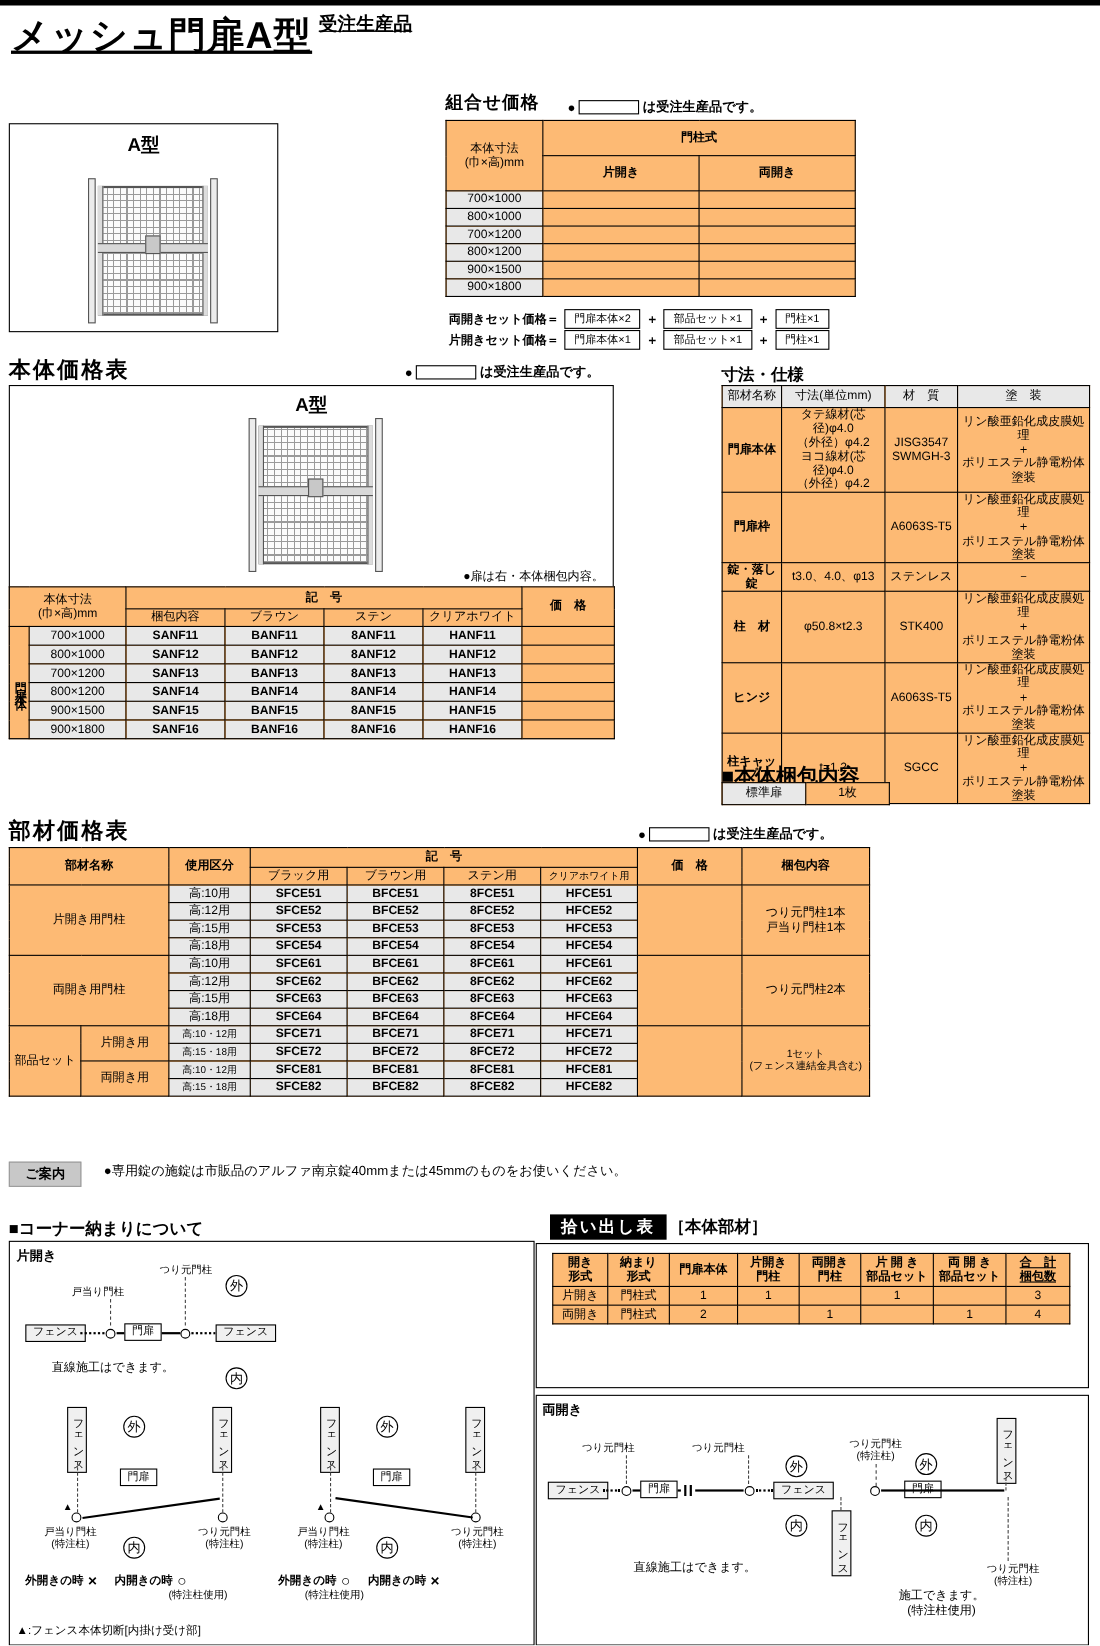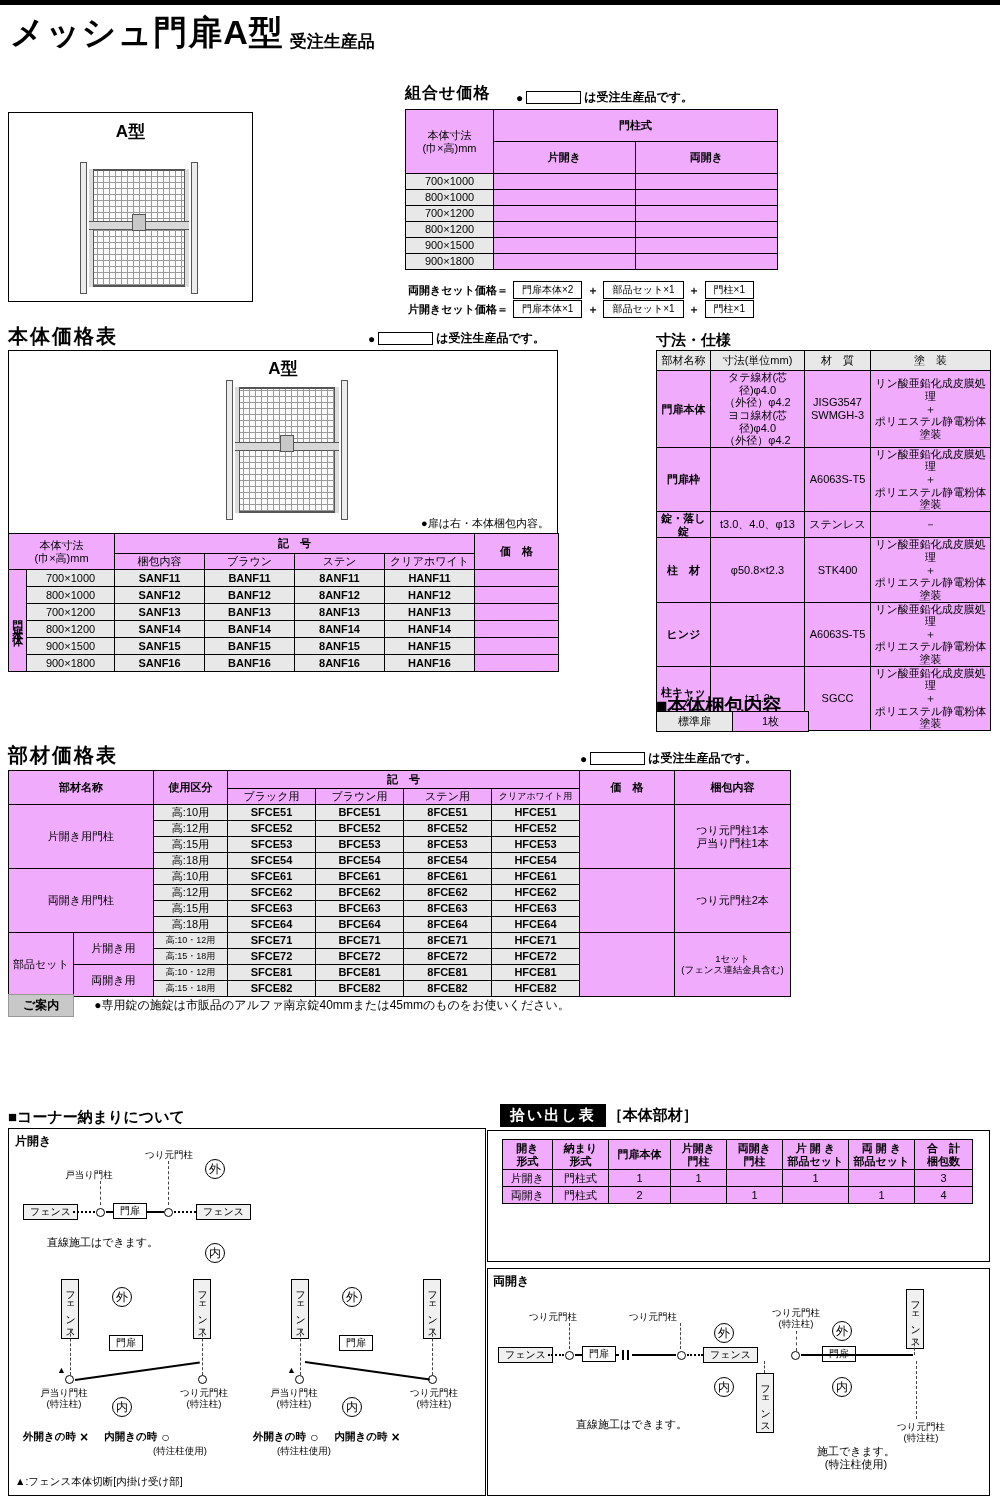--- a/index.html
+++ b/index.html
@@ -5,36 +5,36 @@
   * { margin:0; padding:0; box-sizing:border-box; }
   html,body { background:#fff; }
   body { font-family:"Liberation Sans","DejaVu Sans",sans-serif; color:#000; }
   .page { position:relative; width:1000px; height:1496px; background:#fff; overflow:hidden; }
   .abs { position:absolute; }
   .pre { white-space:pre-line; }
 
   .top-rule { position:absolute; top:0; left:0; width:100%; height:5px; background:#000; }
 
   
-  .title-row { position:absolute; left:10px; top:10px; display:flex; align-items:flex-end; gap:6px; }
+  .title-row { position:absolute; left:10px; top:10px; display:flex; align-items:flex-start; gap:6px;text-decoration:underline; }
   .title-main { font-size:34px; font-weight:bold; letter-spacing:1px; }
   .title-sub { font-size:27px; font-weight:bold; }
   .title-badge { font-size:17px; font-weight:bold; padding-bottom:3px; }
 
   
   .legend-note { position:absolute; display:flex; align-items:center; gap:3px; font-size:12px; font-weight:bold; }
   .legend-box { display:inline-block; width:55px; height:13px; border:1px solid #000; background:#fff; }
 
   
   .h-large { position:absolute; font-size:20px; font-weight:bold; letter-spacing:2px; }
   .h-med { position:absolute; font-size:16px; font-weight:bold; letter-spacing:1px; }
   .h-small { position:absolute; font-size:19px; font-weight:bold; }
 
   
-  table.tbl { border-collapse:collapse; table-layout:fixed; background:#f0abfc; }
+  table.tbl { border-collapse:collapse; table-layout:fixed; background:#fdba74; }
   table.tbl td { border:1px solid #000; font-size:11px; text-align:center; vertical-align:middle; padding:0 2px; overflow:hidden; line-height:1.15; }
   .gray { background:#e8e8e8; }
   .hdrbold { font-weight:bold; font-size:12px; }
   .hdrbig { font-weight:bold; font-size:16px; }
   .hdrmed { font-weight:bold; font-size:14px; }
   .code { font-weight:bold; }
   .small { font-size:10px; }
   .tiny { font-size:8.5px; }
   .left { text-align:left; padding-left:4px; }
   .vert-label { writing-mode:vertical-rl; text-orientation:upright; letter-spacing:5px; font-weight:bold; font-size:12px; padding:2px 0; }
@@ -488,21 +488,21 @@
     <tr style="height:16px;">
       <td class="gray" style="font-size:9px;">高:15・18用</td>
       <td class="gray code">SFCE82</td>
       <td class="gray code">BFCE82</td>
       <td class="gray code">8FCE82</td>
       <td class="gray code">HFCE82</td>
     </tr>
   </tbody>
     </table>
 
-  <div class="abs" style="left:8px; top:994px; display:flex; align-items:center;">
+  <div class="abs" style="left:8px; top:1056px; display:flex; ">
     <span class="guide-label">ご案内</span>
     <span class="guide-text">●専用錠の施錠は市販品のアルファ南京錠40mmまたは45mmのものをお使いください。</span>
   </div>
 
   <div class="h-small" style="left:8px; top:1108px; font-size:15px;">■コーナー納まりについて</div>
 
   <div class="frame" style="left:8px; top:1128px; width:478px; height:368px;">
     <div class="dnote" style="left:6px; top:4px; font-weight:bold; font-size:12px; position:absolute;">片開き</div>
 
     <div class="dlabel" style="left:118px; top:20px; width:84px;">つり元門柱</div>
@@ -596,21 +596,21 @@
 形式</td>
         <td class="pre small" style="font-weight:bold;">門扉本体</td>
         <td class="pre small" style="font-weight:bold;">片開き
 門柱</td>
         <td class="pre small" style="font-weight:bold;">両開き
 門柱</td>
         <td class="pre small" style="font-weight:bold;">片 開 き
 部品セット</td>
         <td class="pre small" style="font-weight:bold;">両 開 き
 部品セット</td>
-        <td class="pre small" style="font-weight:bold;">合　計
+        <td class="pre small" style="font-weight:bold;text-decoration:underline;">合　計
 梱包数</td>
       </tr>
       <tr style="height:17px;">
         <td class="small">片開き</td>
         <td class="small">門柱式</td>
         <td>1</td>
         <td>1</td>
         <td></td>
         <td>1</td>
         <td></td>

